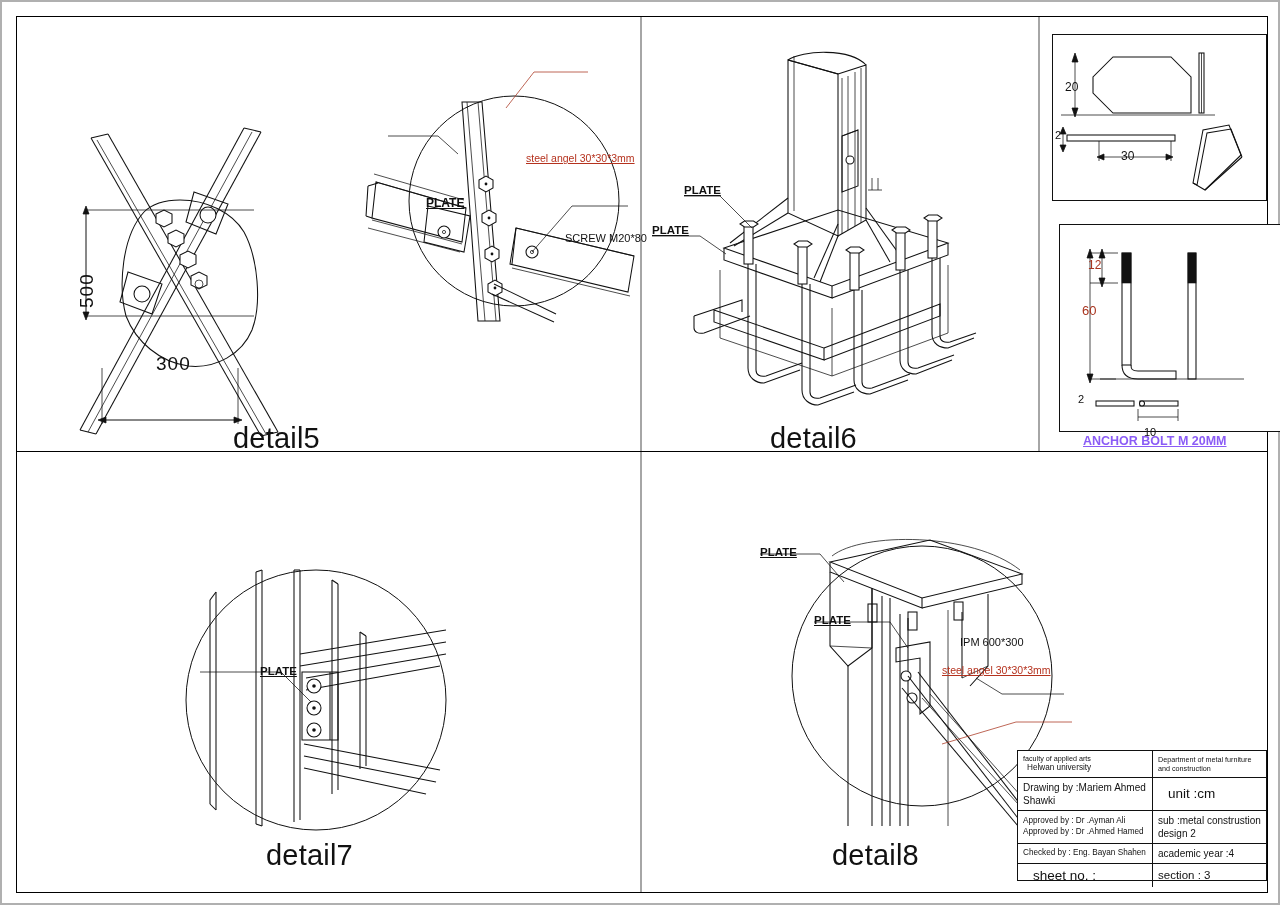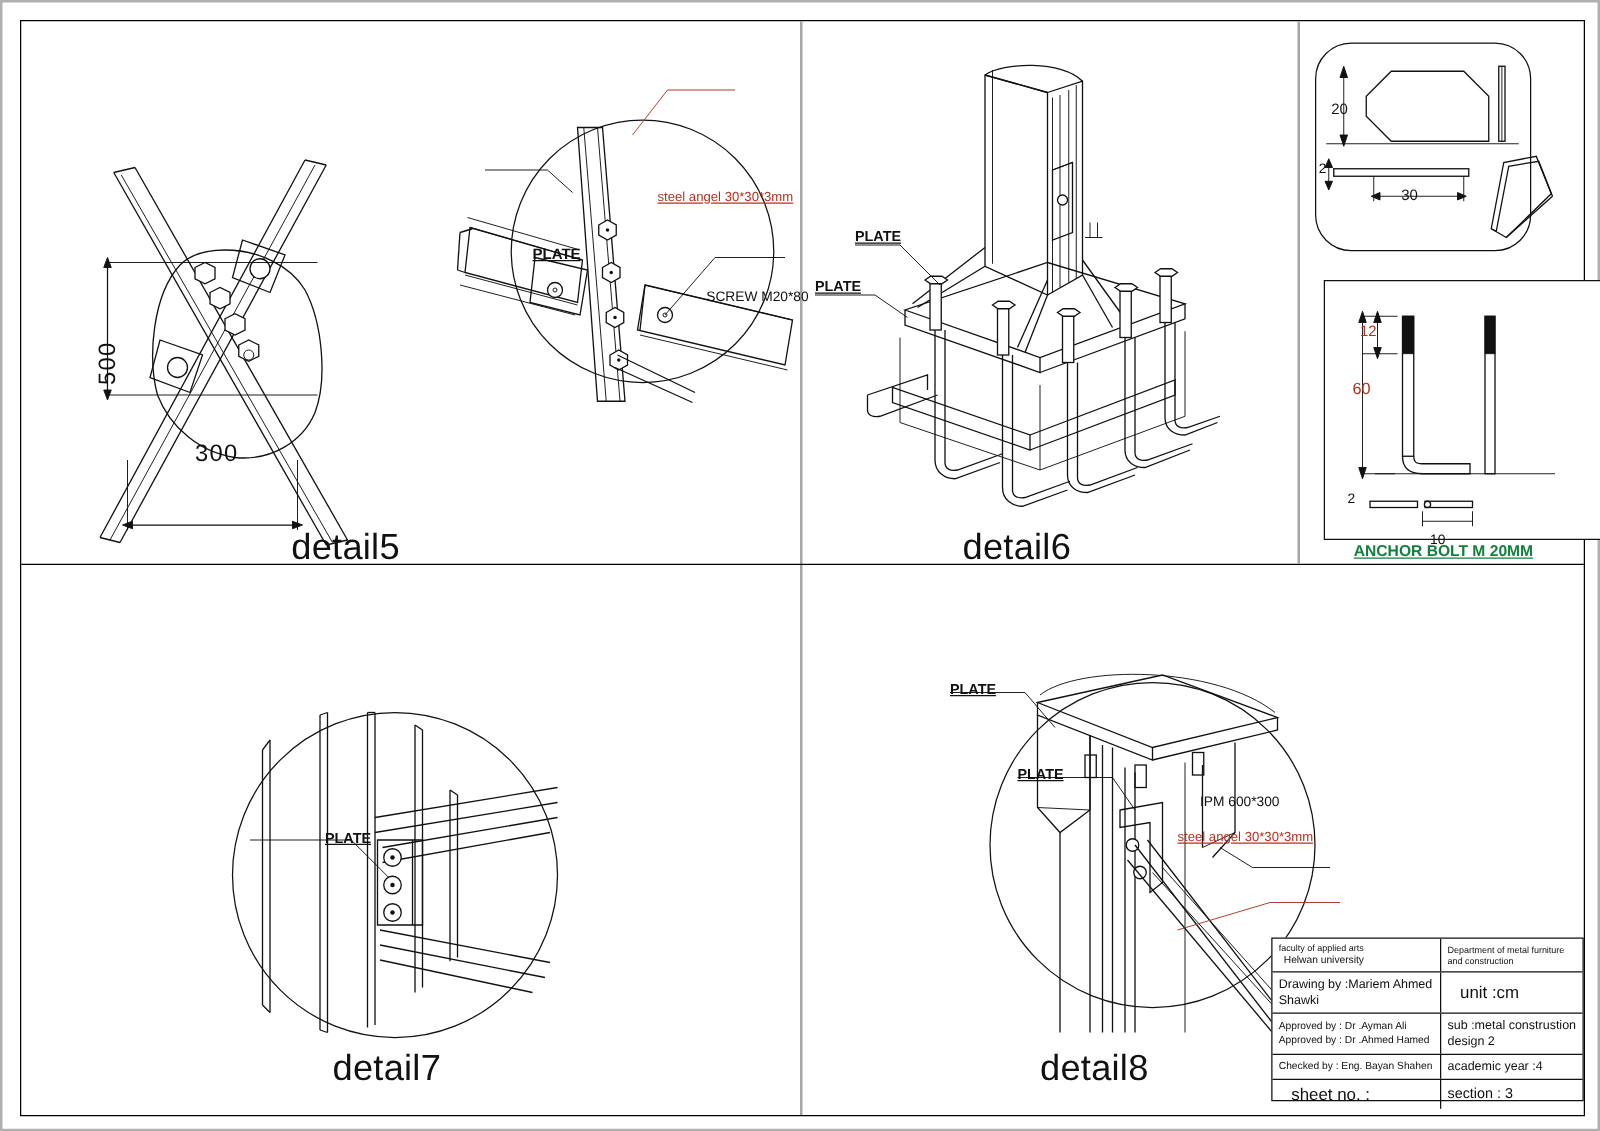--- a/index.html
+++ b/index.html
@@ -263,21 +263,21 @@
         <path d="M182,140 L182,152 M188,140 L188,152 M178,152 L192,152"></path>
       </g>
     </svg>
 
     <div class="ann u" style="left:42px;top:166px;font-size:11.5px;">PLATE</div>
     <div class="ann u" style="left:10px;top:206px;font-size:11.5px;">PLATE</div>
 
     <div class="detail-label" style="left:128px;top:404px;">detail6</div>
   </div>
 
-  <div class="boxpanel" style="left:1050px;top:32px;width:173px;height:167px;border-radius:29px;">
+  <div class="boxpanel" style="left:1050px;top:32px;width:215px;height:167px;">
     <svg width="213" height="165">
 
       <g class="ln">
         <path d="M50,22 L108,22 L128,42 L128,78 L50,78 L30,58 L30,42 Z" transform="translate(10,0)"></path>
       </g>
 
       <path class="ln-t" d="M8,80 L162,80"></path>
 
       <g class="ln">
         <rect x="146" y="18" width="5" height="60" class="fillw"></rect>
@@ -359,21 +359,21 @@
         <path d="M78,184 L78,196"></path>
         <path d="M118,184 L118,196"></path>
         <path d="M78,192 L118,192"></path>
       </g>
     </svg>
     <div class="dim sm red" style="left:28px;top:33px;">12</div>
     <div class="dim sm red" style="left:22px;top:78px;font-size:13px;">60</div>
     <div class="dim sm" style="left:18px;top:168px;font-size:11px;">2</div>
     <div class="dim sm" style="left:84px;top:183px;font-size:11px;margin-top:18px;">10</div>
   </div>
-  <div class="ann u" style="left:1081px;top:432px;font-size:12.5px;color:#15803d;">ANCHOR BOLT M 20MM</div>
+  <div class="ann u" style="left:1081px;top:432px;font-size:12.5px;color:#8b5cf6;">ANCHOR BOLT M 20MM</div>
 
   <div class="panel" style="left:16px;top:452px;width:620px;height:438px;">
 
     <svg width="320" height="300" style="position:absolute;left:150px;top:100px;">
       <circle class="circ" cx="148" cy="146" r="130"></circle>
 
       <g class="ln">
         <path d="M42,46 L42,250"></path>
         <path d="M48,38 L48,256"></path>
         <path d="M88,18 L88,270"></path>

